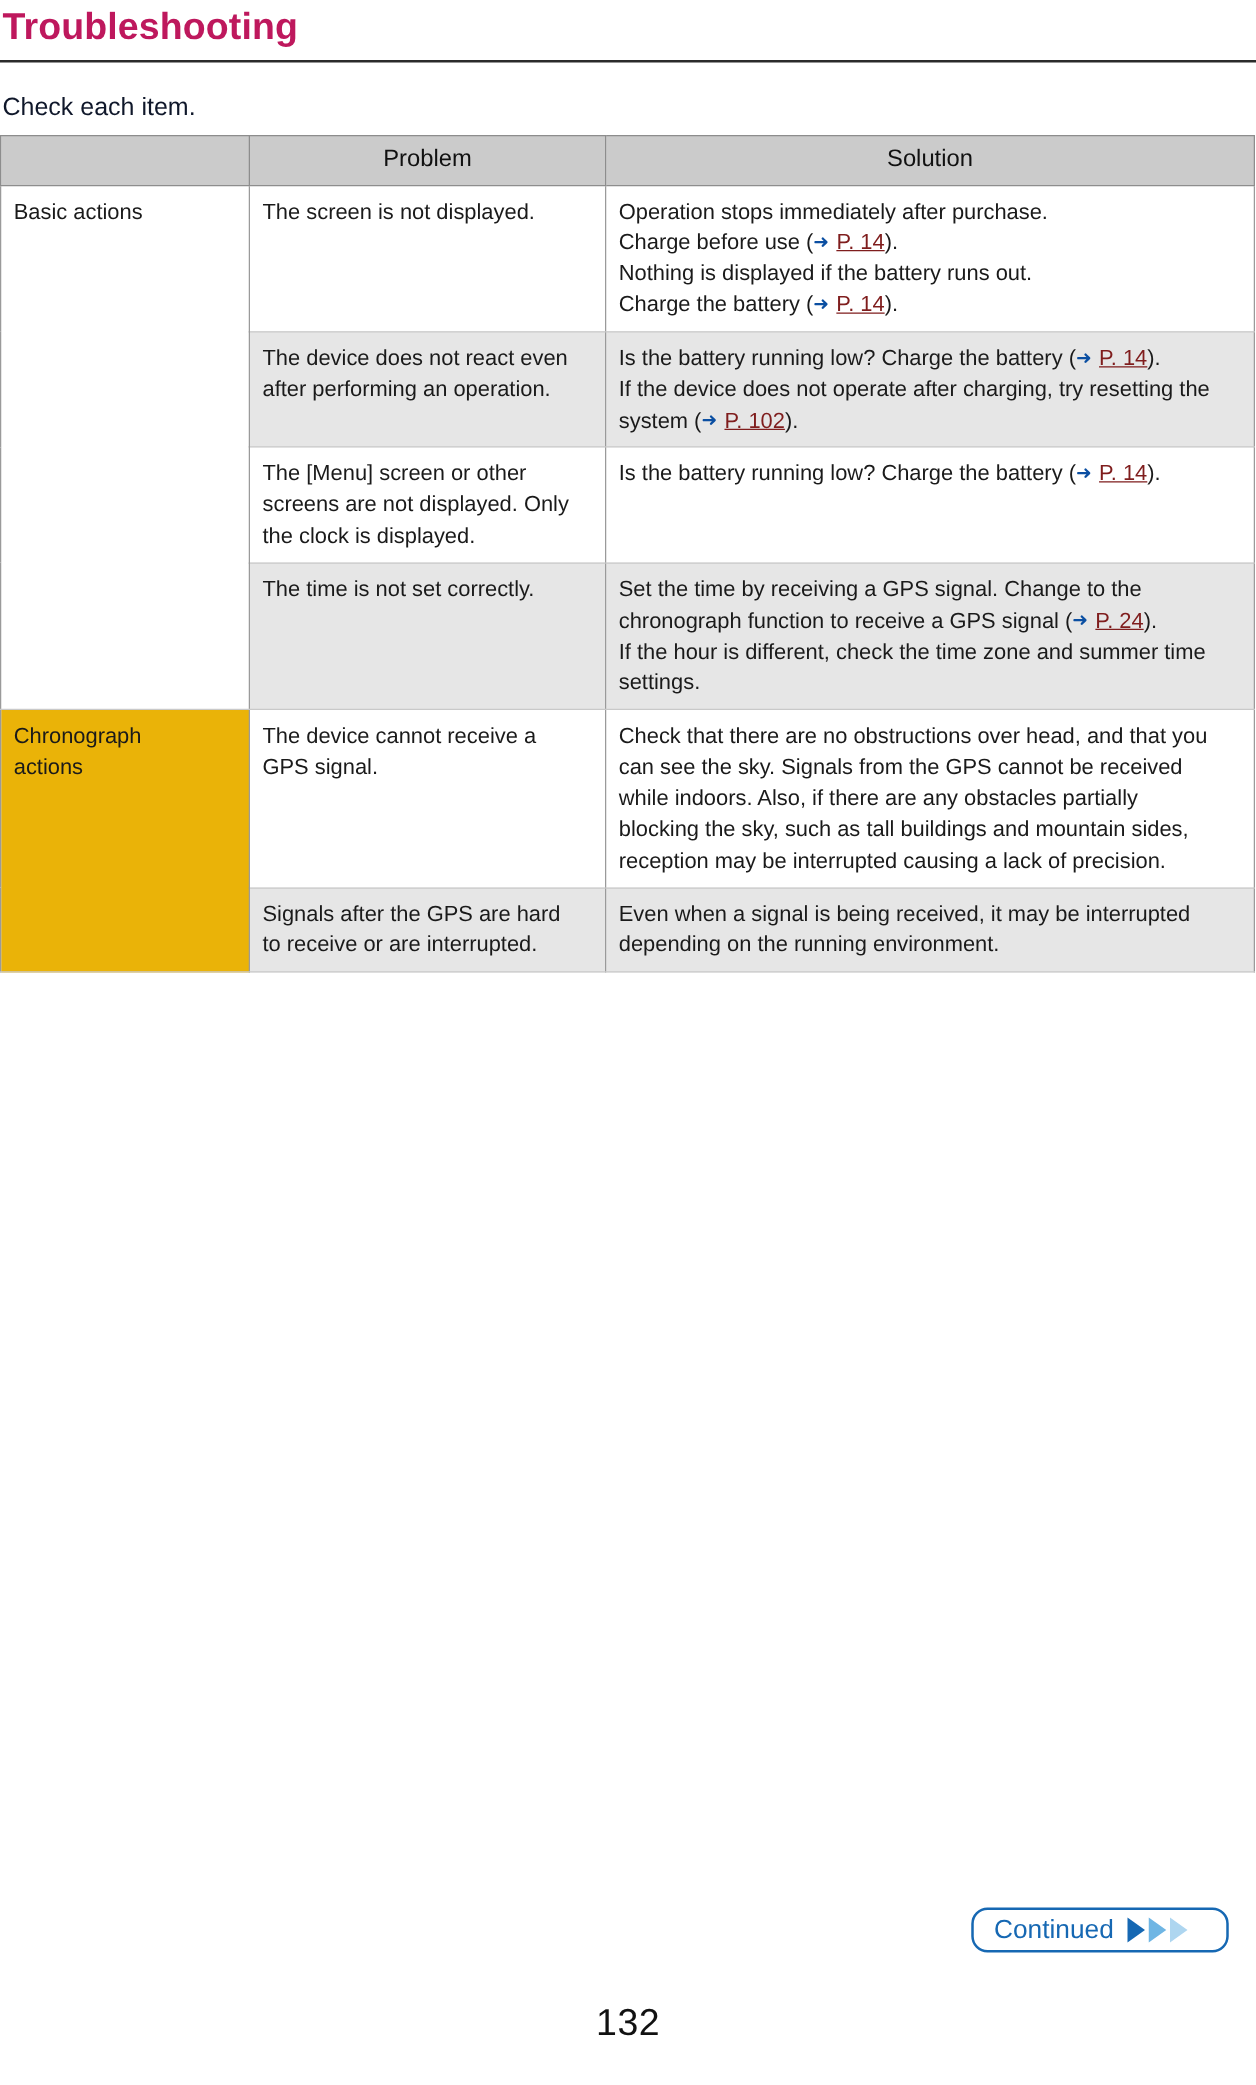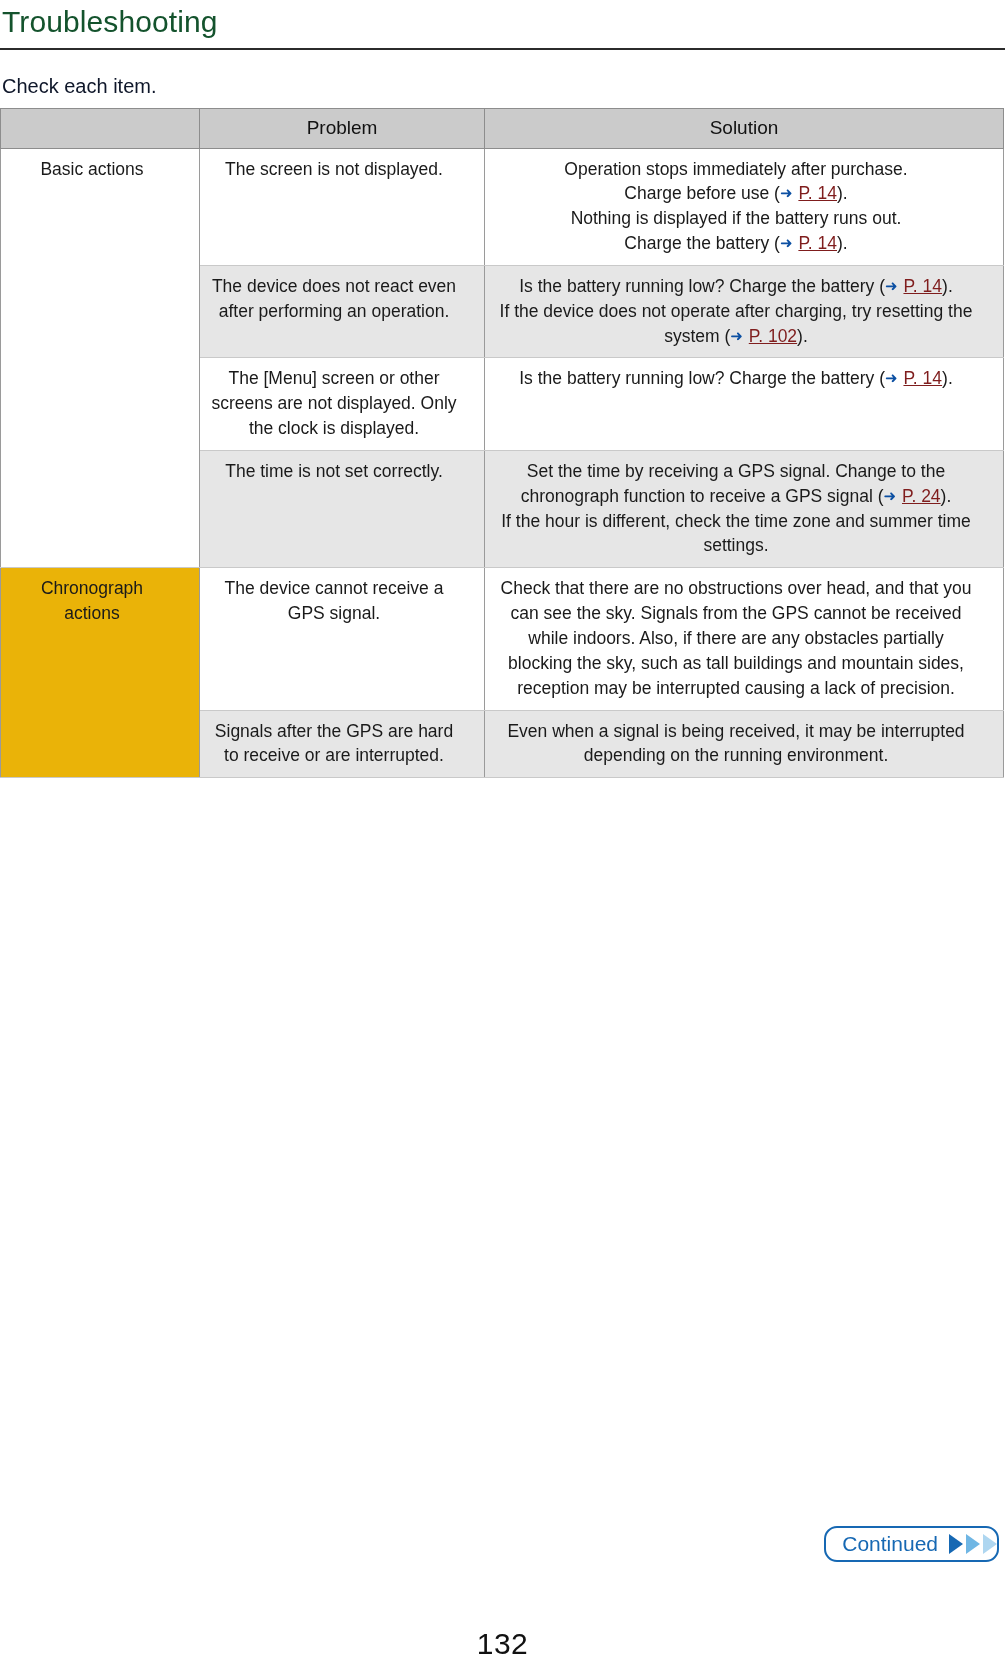--- a/index.html
+++ b/index.html
@@ -23,22 +23,22 @@
   .chapter-label {
     font-size: 22px;
     font-weight: bold;
     color: #2b2d6e;
     line-height: 1.0;
     padding: 4px 0 0 2px;
     letter-spacing: 0.1px;
   }
   .chapter-title {
     font-size: 30px;
-    font-weight: normal;
-    color: #14532d;
+    font-weight: bold;
+    color: #be185d;
     line-height: 1.05;
     padding: 6px 0 0 2px;
     letter-spacing: 0.1px;
   }
   .header-rule {
     margin: 10px 0 0 0;
     height: 2px;
     background: #2b2b2b;
     width: 1005px;
   }
@@ -76,21 +76,20 @@
   #trouble-table td {
     vertical-align: top;
     font-size: 17.5px;
     line-height: 1.42;
     padding: 8px 26px 9px 10px;
     border-left: 1px solid #9a9a9a;
     border-right: 1px solid #9a9a9a;
     border-top: 1px solid #c9c9c9;
     border-bottom: 1px solid #c9c9c9;
     color: #1a1a1a;
-    text-align: center;
   }
   td.cat-cell {
     border-top: none;
     border-bottom: none;
   }
   tr.shaded td { background: #e6e6e6; }
   tr.plain td  { background: #ffffff; }
 
   tr.section-start td {
     border-top: 2px solid #8d8d8d;
@@ -111,26 +110,26 @@
     color: #0b4fa2;
     font-size: 15px;
     line-height: 1;
     transform: translateY(-1px);
     margin-right: 1px;
   }
 
   
   #continued-button {
     position: absolute;
-    right: 6px;
+    right: 22px;
     bottom: 106px;
     box-sizing: border-box;
     border: 2px solid #1668b3;
     border-radius: 13px;
-    padding: 5px 0 6px 16px;
+    padding: 5px 31px 6px 16px;
     display: flex;
     align-items: center;
     gap: 3px;
     background: #ffffff;
   }
   #continued-button .cont-label {
     color: #1668b3;
     font-size: 21px;
     line-height: 1;
     margin-right: 8px;
@@ -142,21 +141,21 @@
     border-bottom: 10px solid transparent;
     border-left: 14px solid #1668b3;
   }
   .tri.t2 { border-left-color: #6fb6e4; }
   .tri.t3 { border-left-color: #aed6f0; }
 
   #page-number {
     position: absolute;
     left: 0;
     right: 0;
-    bottom: 7px;
+    bottom: 32px;
     text-align: center;
     font-size: 30px;
     color: #111;
     letter-spacing: 0.5px;
   }
 </style>
 </head>
 <body>
 
 <div id="page-header">

